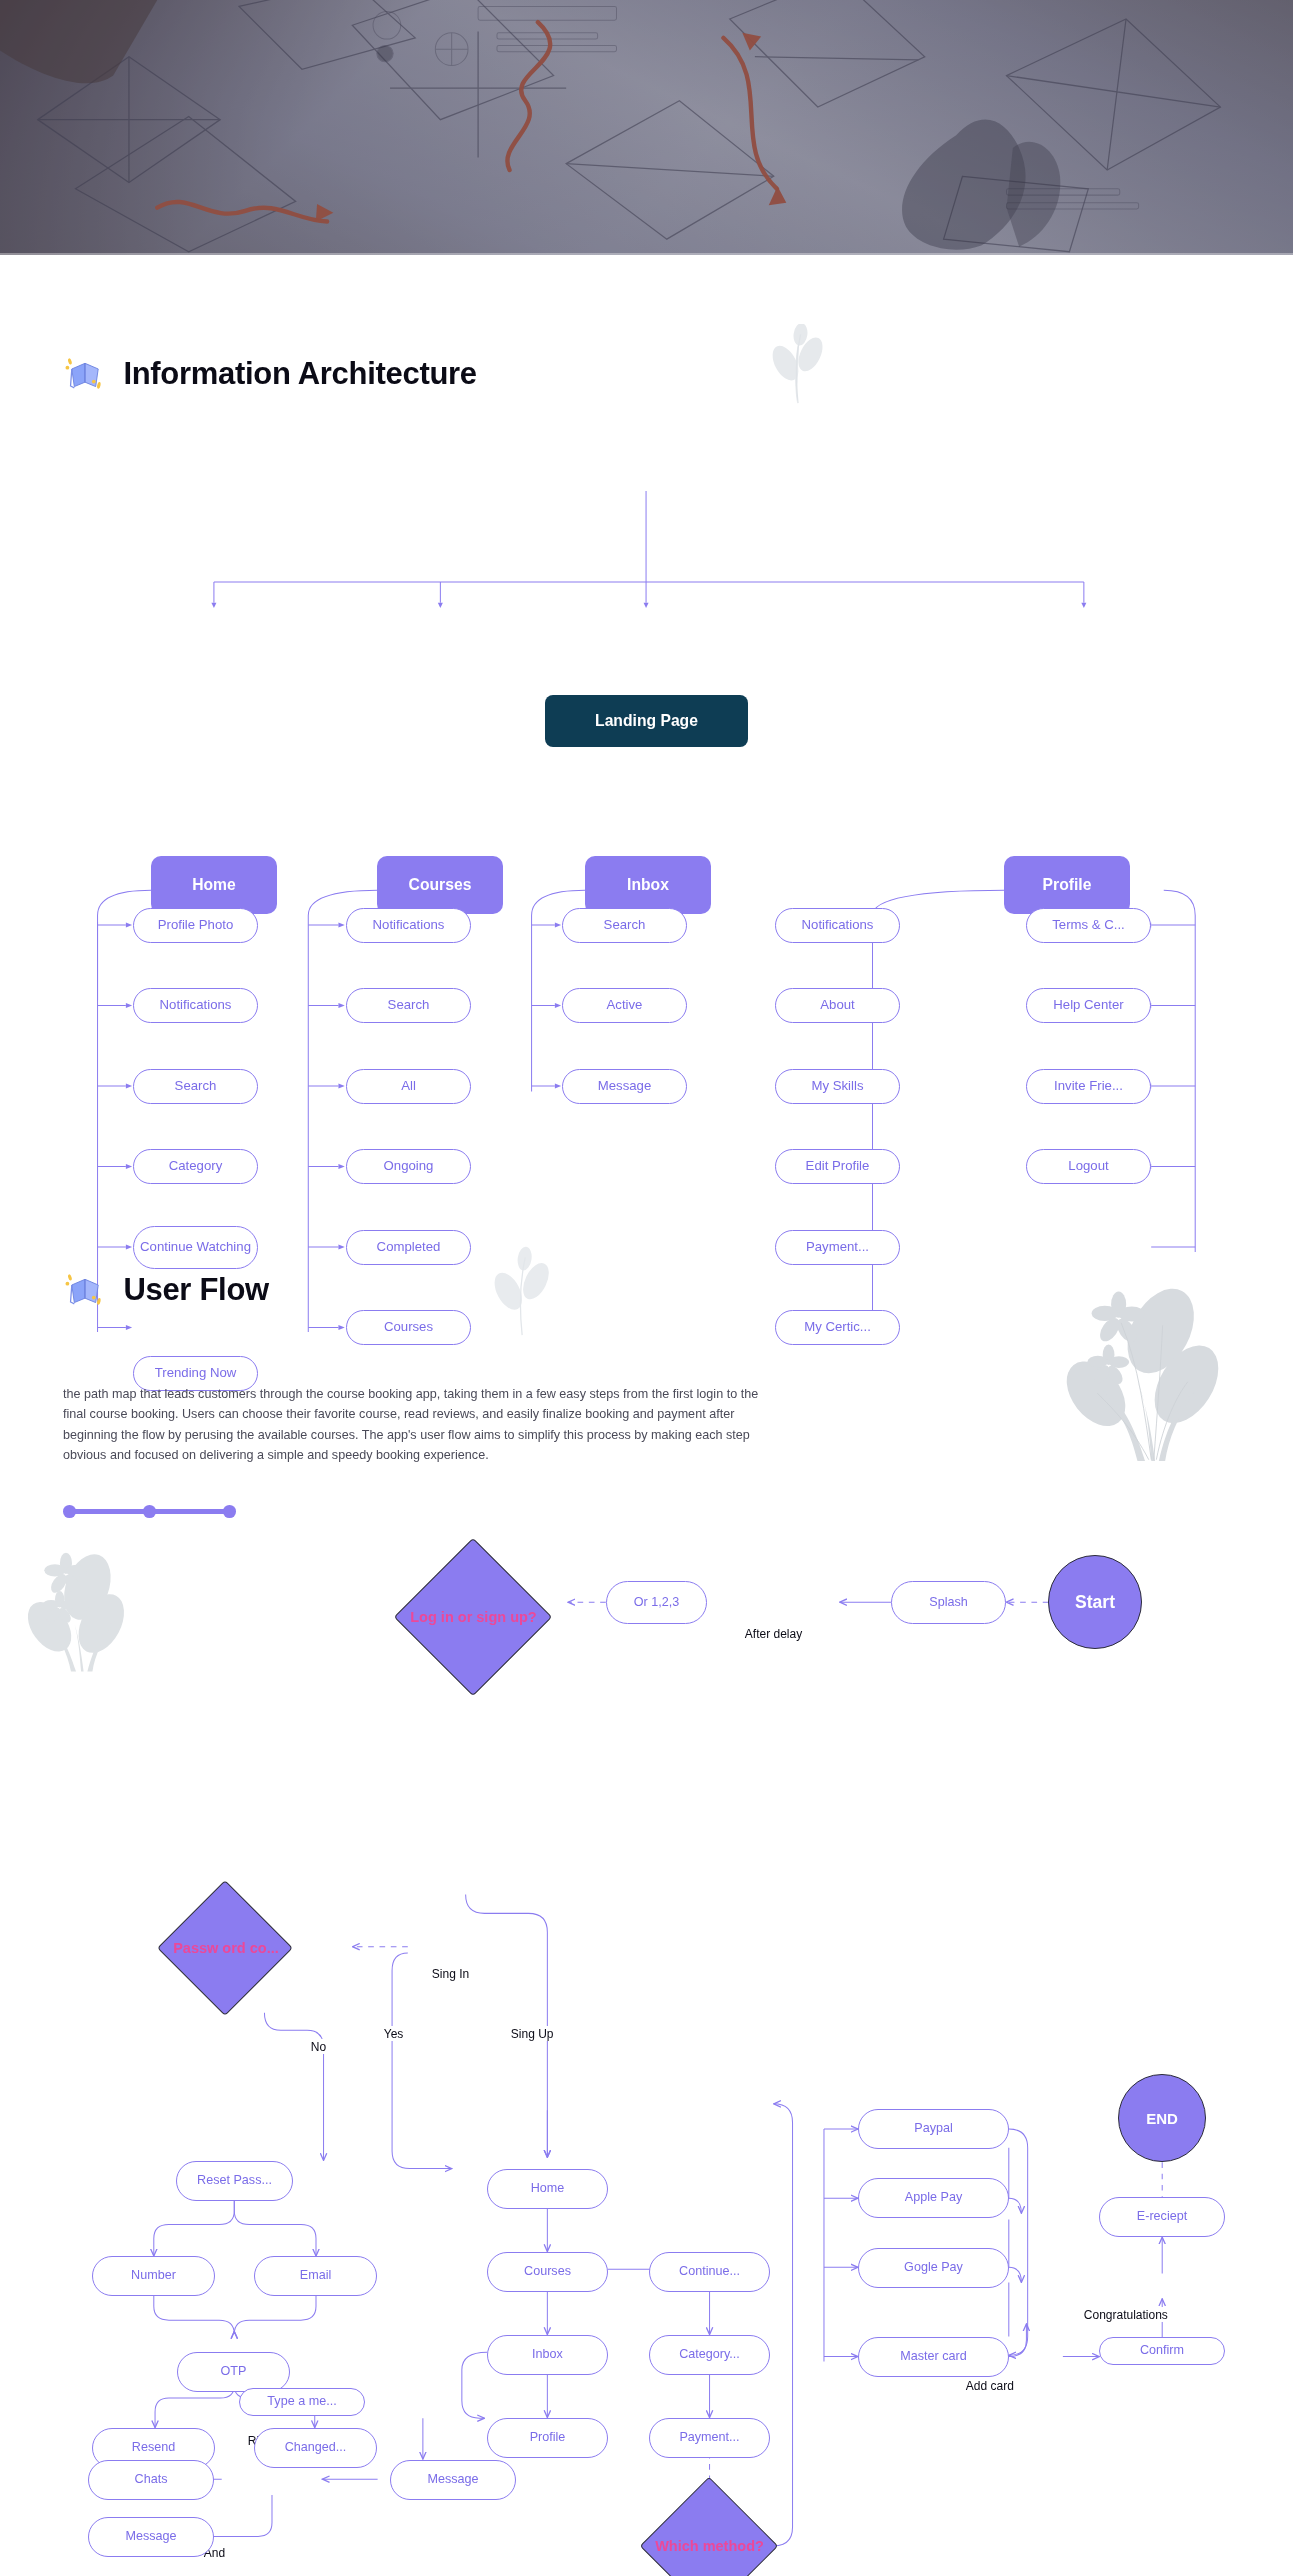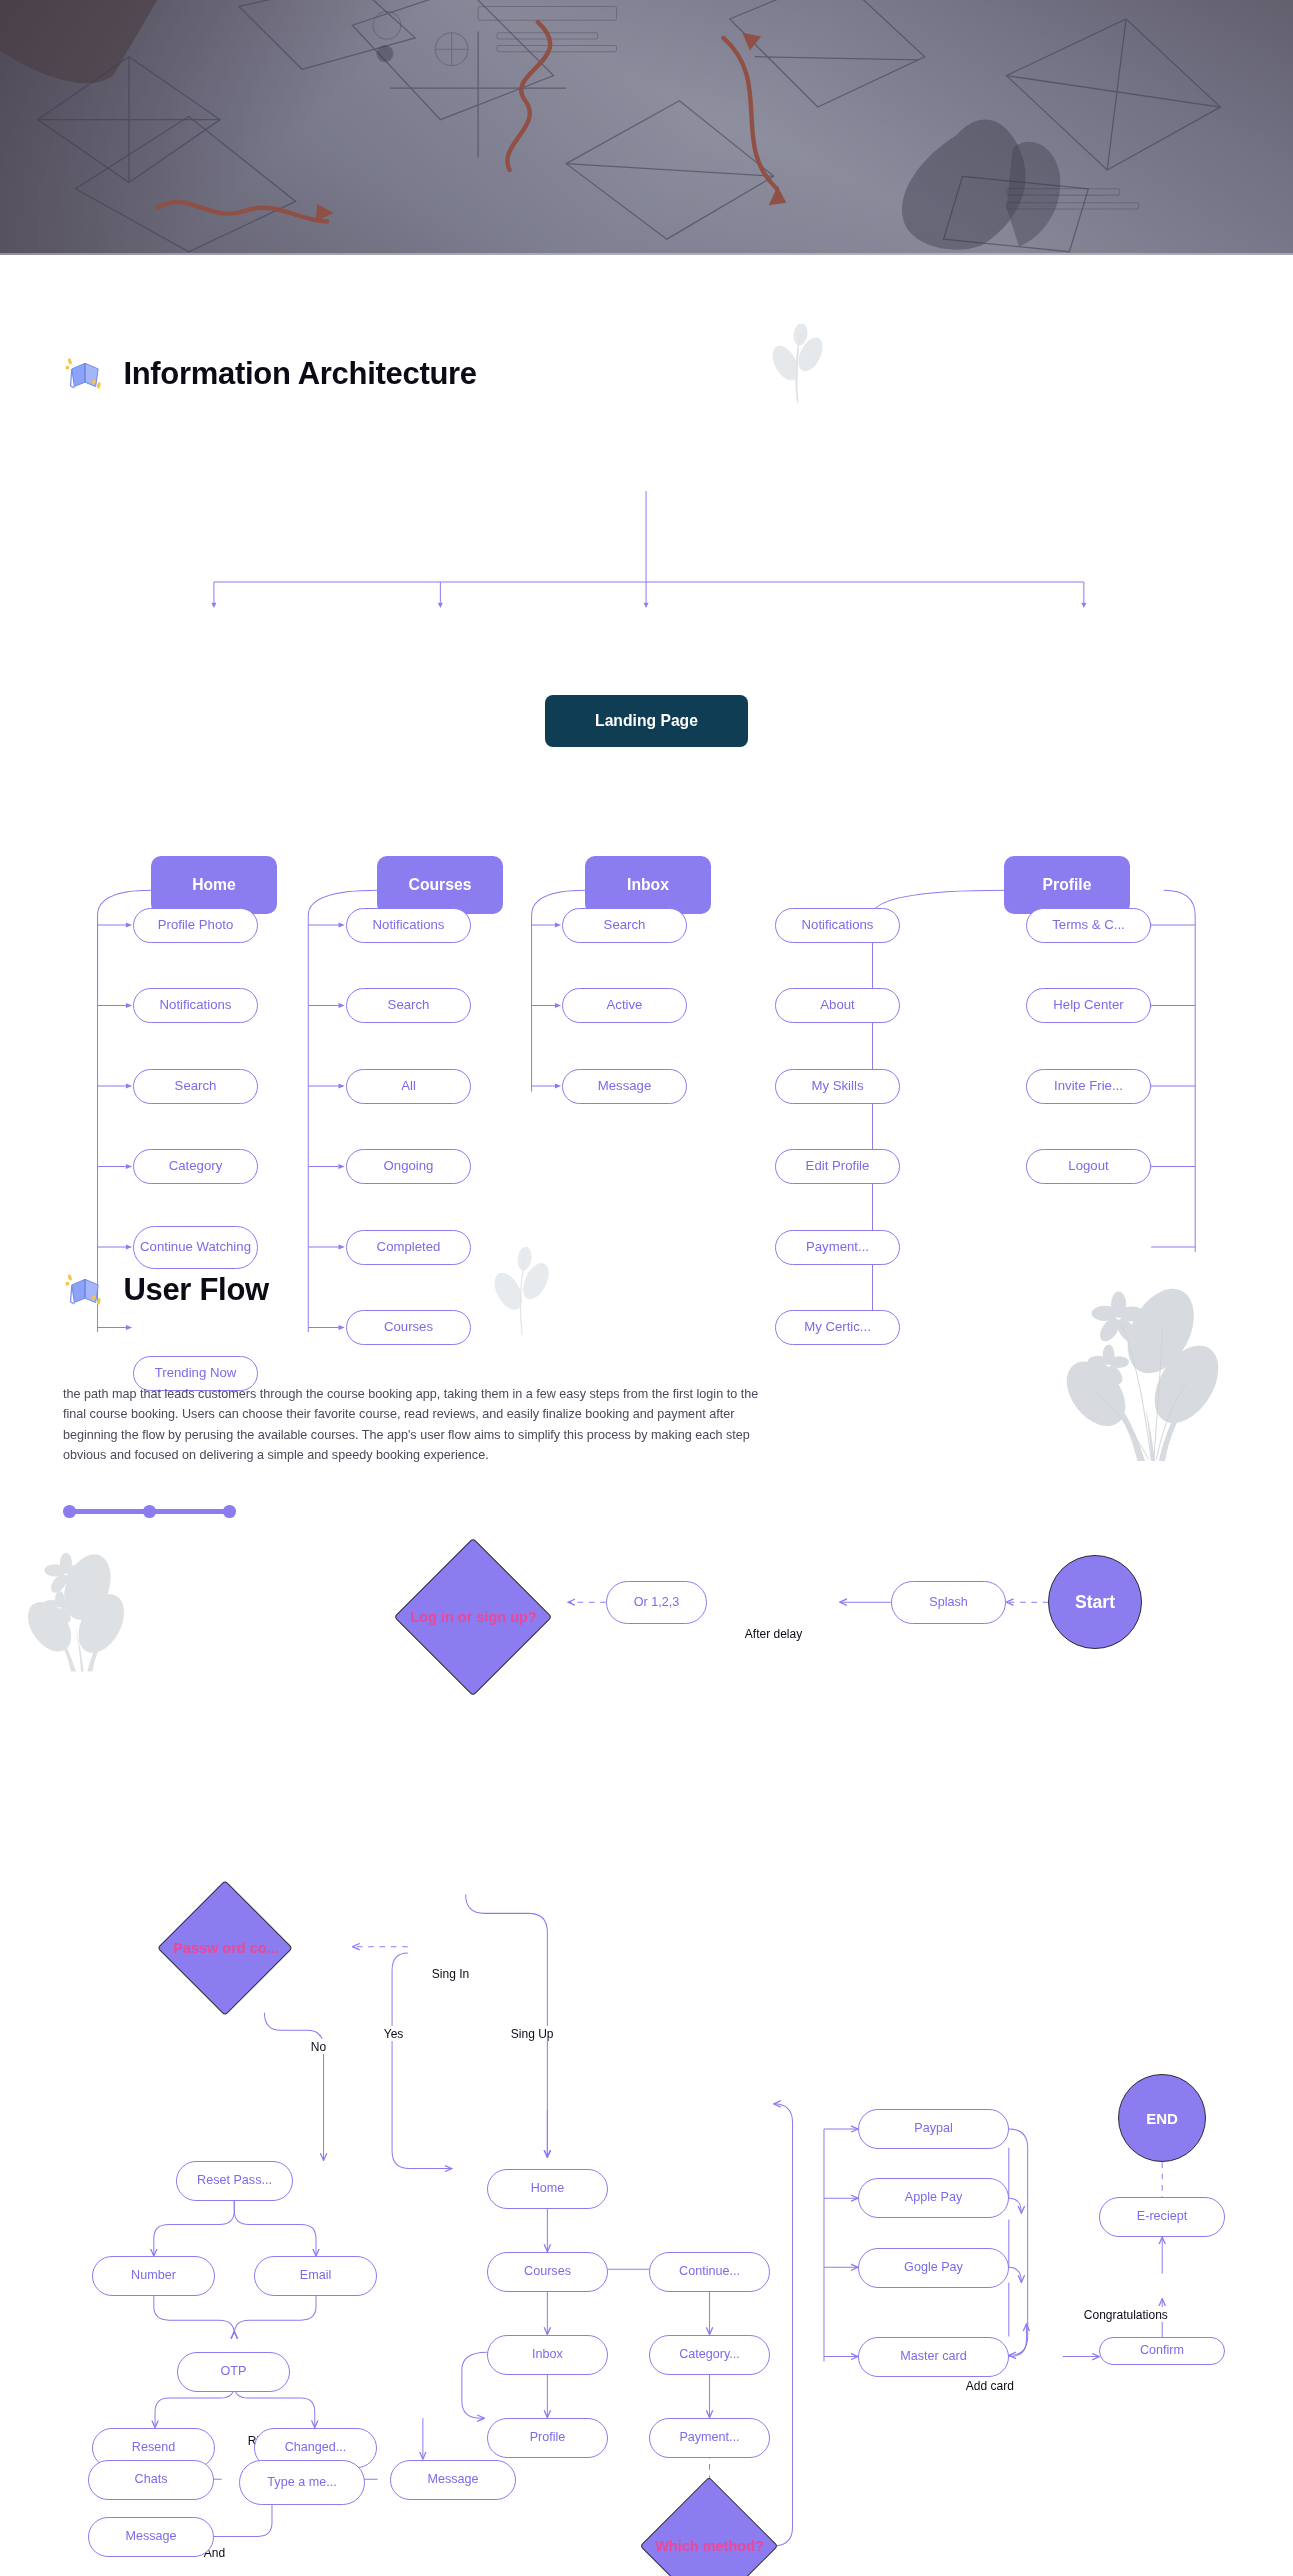--- a/index.html
+++ b/index.html
@@ -615,21 +615,21 @@
   <div class="f-node" style="left:1099px; top:967px; width:126px; height:40px;">
     <span>E-reciept</span>
   </div>
   <div class="f-term" style="left:1118px; top:844px; width:88px; height:88px; font-size:15px;">
     <span>END</span>
   </div>
 
   <div class="f-node" style="left:88px; top:1230px; width:126px; height:40px;">
     <span>Chats</span>
   </div>
-  <div class="f-node" style="left:239px; top:1230px; width:126px; height:45px;">
+  <div class="f-node" style="left:239px; top:1158px; width:126px; height:28px;">
     <span>Type a me...</span>
   </div>
   <div class="f-node" style="left:390px; top:1230px; width:126px; height:40px;">
     <span>Message</span>
   </div>
   <div class="f-label" style="left:200px; top:1283px;">And</div>
   <div class="f-node" style="left:88px; top:1287px; width:126px; height:40px;">
     <span>Message</span>
   </div>
 </div>

